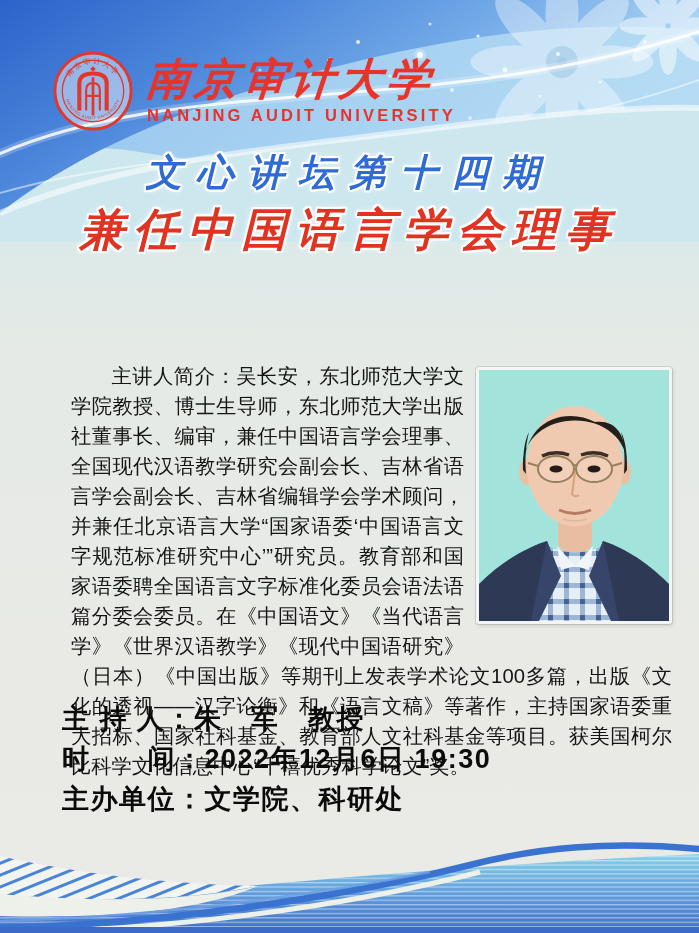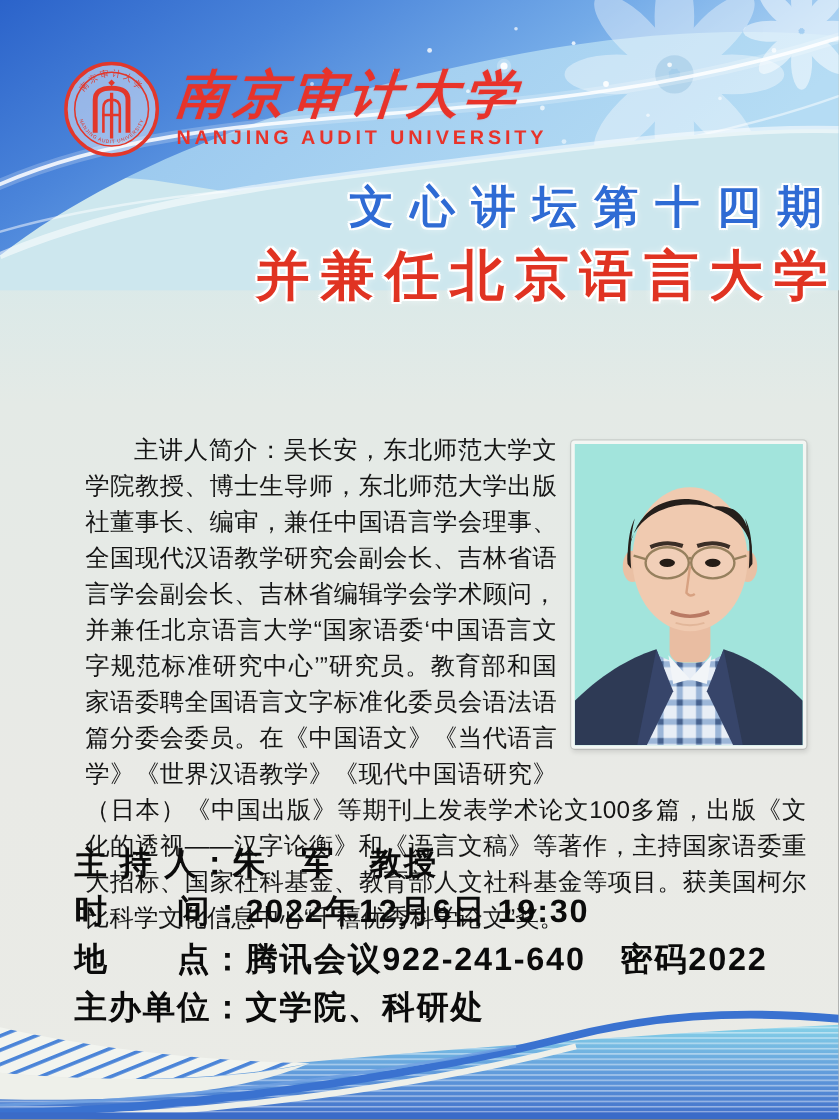--- a/index.html
+++ b/index.html
@@ -12,22 +12,22 @@
   .top-svg{top:0;}
   .bottom-svg{bottom:0;}
   .logo-row{position:absolute;top:50px;left:52px;display:flex;align-items:center;gap:13px;z-index:4;}
   .logo-txt{display:flex;flex-direction:column;}
   .uni-cn{
     font-family:"DejaVu Serif",serif;font-style:italic;font-weight:bold;
     font-size:43px;color:#e8332a;letter-spacing:5px;line-height:1.05;
     transform:skewX(-5deg);text-shadow:0 0 1px rgba(226,50,40,.6);
   }
   .uni-en{font-size:16.5px;font-weight:bold;color:#e8332a;letter-spacing:3.2px;margin-top:4px;}
-  .series-title,.main-title{position:absolute;left:0;width:699px;text-align:right;z-index:4;
-    font-family:"DejaVu Serif",serif;font-weight:bold;}
+  .series-title,.main-title{position:absolute;left:0;width:699px;text-align:center;z-index:4;
+    font-family:"DejaVu Serif",serif;font-style:italic;font-weight:bold;}
   .series-title{top:148px;font-size:37px;color:#2f6bd4;letter-spacing:14px;}
   .main-title{top:200px;font-size:45px;color:#e03322;letter-spacing:9px;}
   .outline-white{text-shadow:2px 0 0 #fff,-2px 0 0 #fff,0 2px 0 #fff,0 -2px 0 #fff,
     1.6px 1.6px 0 #fff,-1.6px 1.6px 0 #fff,1.6px -1.6px 0 #fff,-1.6px -1.6px 0 #fff,0 0 7px rgba(255,255,255,.95);}
   .speaker-heading{position:absolute;top:283px;left:60px;z-index:4;
     font-family:"Liberation Serif",serif;font-weight:bold;font-size:42px;color:#090909;letter-spacing:2px;}
   .bio-section{position:absolute;top:361px;left:71px;width:601px;z-index:4;}
   .photo-frame{
     float:right;width:190px;height:251px;margin:6px 0 8px 12px;
     border:3px solid #f3f6f3;border-radius:3px;overflow:hidden;background:#a2e4dc;
@@ -121,21 +121,21 @@
         <path d="M34,47 H50" stroke-width="2.2"></path>
       </g>
     </svg>
     <div class="logo-txt">
       <div class="uni-cn">南京审计大学</div>
       <div class="uni-en">NANJING AUDIT UNIVERSITY</div>
     </div>
   </div>
 
   <div class="series-title outline-white">文心讲坛第十四期</div>
-  <div class="main-title outline-white">并兼任北京语言大学</div>
+  <div class="main-title outline-white">兼任中国语言学会理事</div>
 
   <div class="bio-section">
     <span class="photo-frame">
       <svg width="190" height="251" viewBox="0 0 190 251">
         <defs>
           <pattern id="plaid" width="16" height="16" patternUnits="userSpaceOnUse">
             <rect width="16" height="16" fill="#e8eef6"></rect>
             <rect y="5" width="16" height="5" fill="#9cb6d8"></rect>
             <rect x="5" width="5" height="16" fill="#9cb6d8"></rect>
             <rect x="5" y="5" width="5" height="5" fill="#47628f"></rect>
@@ -178,21 +178,20 @@
         <path d="M80,140 Q96,147 112,140" stroke="#b97a64" stroke-width="3" fill="none"></path>
         <path d="M84,149 Q96,153 108,149" stroke="#dcae90" stroke-width="1.6" fill="none" opacity="0.7"></path>
       </svg>
     </span>
     <p class="bio-text">主讲人简介：吴长安，东北师范大学文学院教授、博士生导师，东北师范大学出版社董事长、编审，兼任中国语言学会理事、全国现代汉语教学研究会副会长、吉林省语言学会副会长、吉林省编辑学会学术顾问，并兼任北京语言大学“国家语委‘中国语言文字规范标准研究中心’”研究员。教育部和国家语委聘全国语言文字标准化委员会语法语篇分委会委员。在《中国语文》《当代语言学》《世界汉语教学》《现代中国语研究》（日本）《中国出版》等期刊上发表学术论文100多篇，出版《文化的透视——汉字论衡》和《语言文稿》等著作，主持国家语委重大招标、国家社科基金、教育部人文社科基金等项目。获美国柯尔比科学文化信息中心“千禧优秀科学论文”奖。</p>
   </div>
 
   <div class="footer-info">
     <div class="footer-line">主 持 人：朱　军　教授</div>
     <div class="footer-line">时　　间：2022年12月6日 19:30</div>
-    <div class="footer-line">地　　点：腾讯会议922-241-640　密码2022</div>
     <div class="footer-line">主办单位：文学院、科研处</div>
   </div>
 
   <svg class="layer bottom-svg" width="699" height="95" viewBox="0 0 699 95">
     <defs>
       <linearGradient id="botband" x1="0" y1="0" x2="0" y2="1">
         <stop offset="0" stop-color="#86d2e8"></stop>
         <stop offset="0.55" stop-color="#5e97da"></stop>
         <stop offset="1" stop-color="#3f6dc8"></stop>
       </linearGradient>

